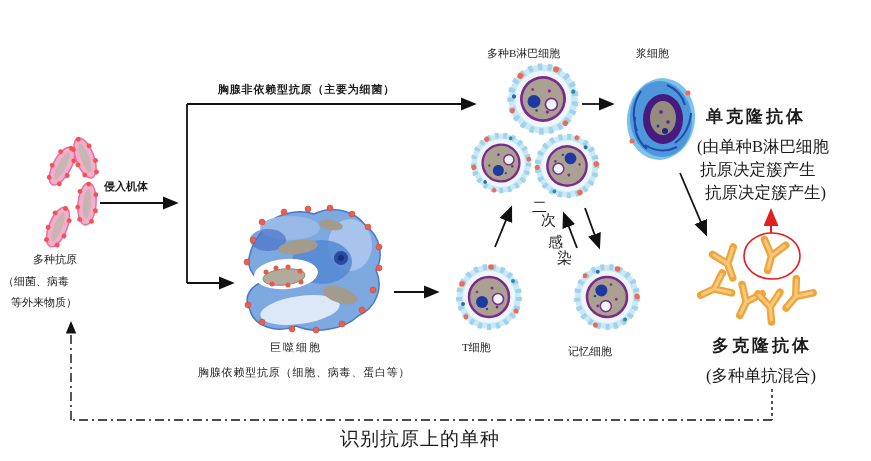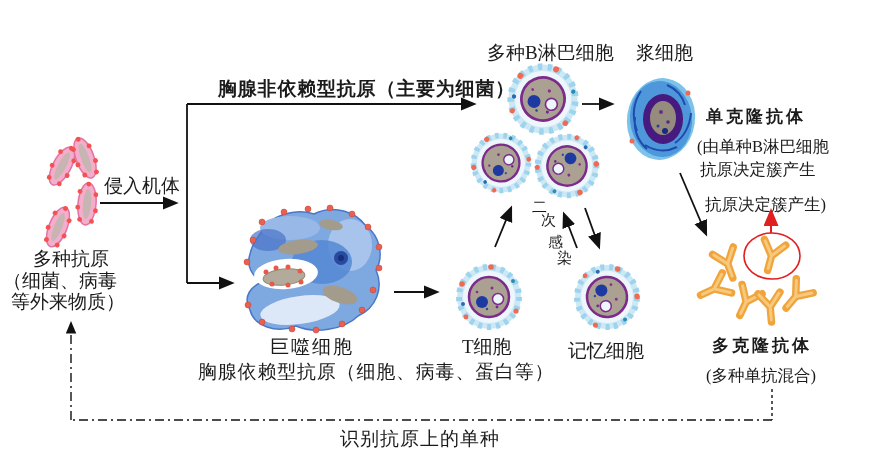--- a/index.html
+++ b/index.html
@@ -7,21 +7,21 @@
     position:relative;
     width:871px;height:461px;
     background:#ffffff;
     font-family:"Liberation Serif","DejaVu Serif",serif;
     overflow:hidden;
   }
   #art{position:absolute;left:0;top:0;}
   .lbl{
     position:absolute;
     color:#1b1b1b;
-    font-size:19px;
+    font-size:11px;
     line-height:20px;
     white-space:nowrap;
     z-index:2;
   }
   .title-lbl{
     font-size:17px;
     font-weight:bold;
     letter-spacing:3px;
     line-height:26px;
   }
@@ -191,23 +191,23 @@
   <div class="lbl" style="left:218px;top:79px;letter-spacing:0.8px;font-weight:bold;">胸腺非依赖型抗原（主要为细菌）</div>
 
   <div class="lbl" style="left:487px;top:43px;">多种B淋巴细胞</div>
 
   <div class="lbl" style="left:636px;top:43px;">浆细胞</div>
 
   <div class="lbl title-lbl" style="left:706px;top:104px;">单克隆抗体</div>
 
   <div class="lbl note-lbl" style="left:697px;top:135px;">(由单种B淋巴细胞</div>
   <div class="lbl note-lbl" style="left:700px;top:158px;">抗原决定簇产生</div>
-  <div class="lbl note-lbl" style="left:705px;top:193px;">抗原决定簇产生)</div>
-
-  <div class="lbl" style="left:104px;top:176px;">侵入机体</div>
+  <div class="lbl note-lbl" style="left:705px;top:181px;">抗原决定簇产生)</div>
+
+  <div class="lbl" style="left:104px;top:176px;font-weight:bold;">侵入机体</div>
 
   <div class="lbl" style="left:33px;top:249px;">多种抗原</div>
   <div class="lbl" style="left:3px;top:271px;">（细菌、病毒</div>
   <div class="lbl" style="left:11px;top:292px;">等外来物质）</div>
 
   <span class="diag-char" style="left:532px;top:198px;">二</span>
   <span class="diag-char" style="left:541px;top:211px;">次</span>
   <span class="diag-char" style="left:548px;top:233px;">感</span>
   <span class="diag-char" style="left:557px;top:249px;">染</span>
 

